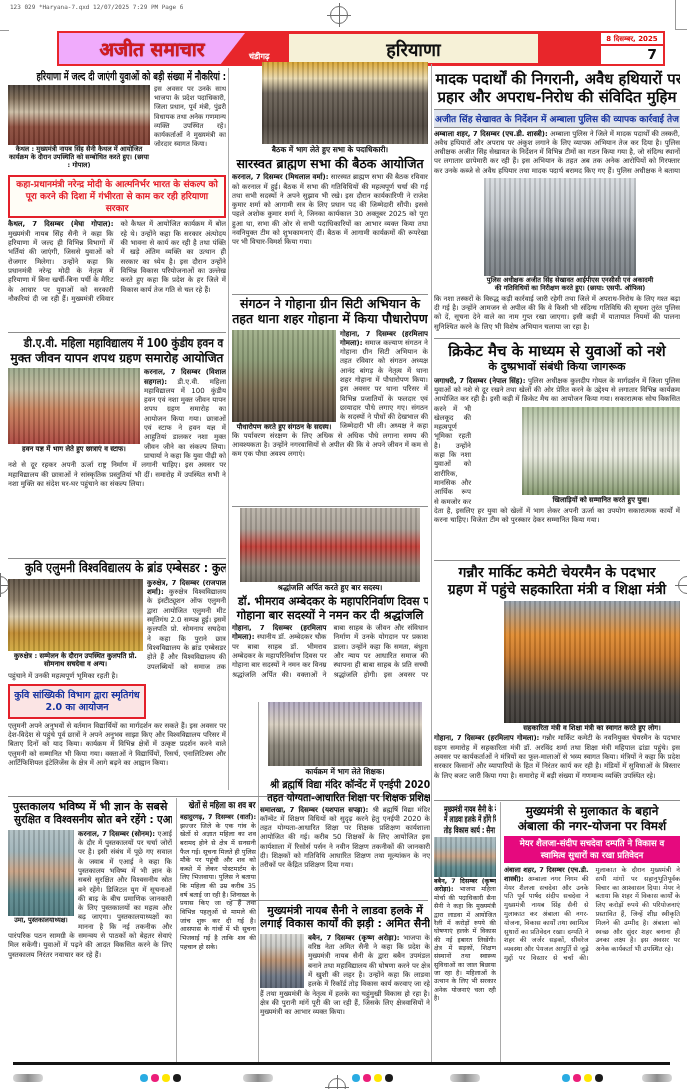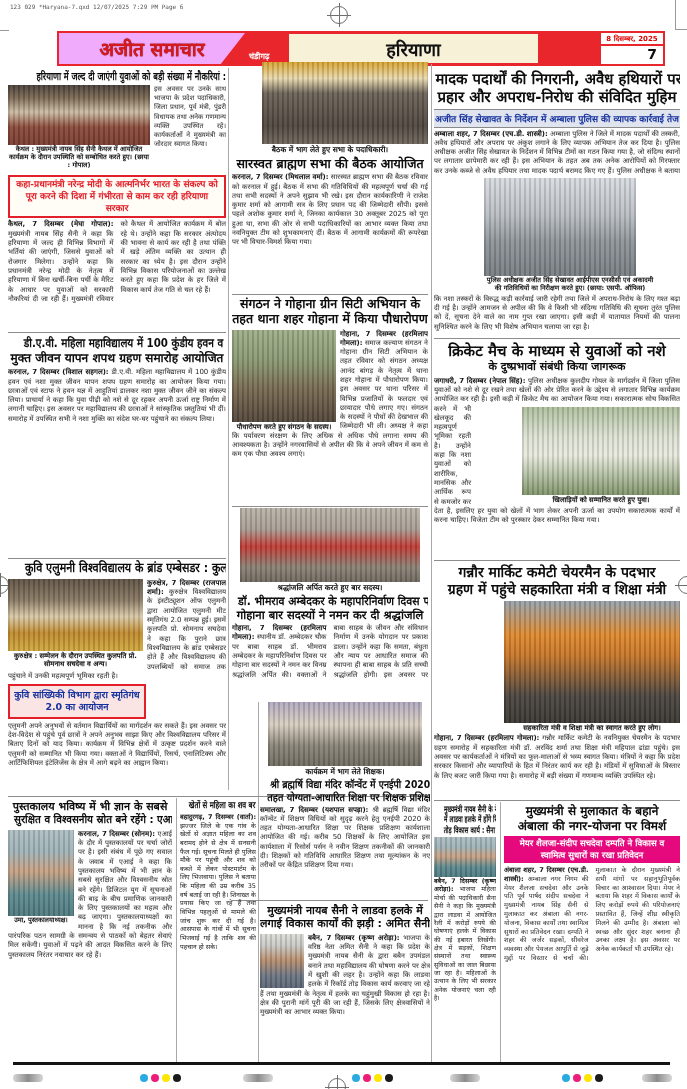--- a/index.html
+++ b/index.html
@@ -131,20 +131,24 @@
         <div class="cap" style="font-size:6.5px;">पुलिस अधीक्षक अजीत सिंह सेखावत आईपीएस एनसीसी एवं अकादमी की गतिविधियों का निरीक्षण करते हुए। (छाया: एसपी. ऑफिस)</div>
       </div>
       <span>पुलिस अधीक्षक ने बताया कि नशा तस्करों के विरुद्ध कड़ी कार्रवाई जारी रहेगी तथा जिले में अपराध-निरोध के लिए गश्त बढ़ा दी गई है। उन्होंने आमजन से अपील की कि वे किसी भी संदिग्ध गतिविधि की सूचना तुरंत पुलिस को दें, सूचना देने वाले का नाम गुप्त रखा जाएगा। इसी कड़ी में यातायात नियमों की पालना सुनिश्चित करने के लिए भी विशेष अभियान चलाया जा रहा है।</span>
     </div>
   </div>
 
   <div class="art" style="left:8px;top:336px;width:218px;height:220px;">
     <div class="hl fitline" style="font-size: 12px; transform: scaleX(0.854902); transform-origin: center center;">डी.ए.वी. महिला महाविद्यालय में 100 कुंडीय हवन व नशा</div>
     <div class="hl fitline" style="font-size:12px;">मुक्त जीवन यापन शपथ ग्रहण समारोह आयोजित</div>
     <div class="body" style="height:180px;margin-top:3px;">
+      <div class="floatL" style="width:132px;">
+        <div class="ph ph-havan" style="width:132px;height:76px;"></div>
+        <div class="cap" style="font-size:6.8px;">हवन यज्ञ में भाग लेते हुए छात्राएं व स्टाफ।</div>
+      </div>
       <span class="dl">करनाल, 7 दिसम्बर (विशाल सहगल):</span>
       <span>डी.ए.वी. महिला महाविद्यालय में 100 कुंडीय हवन एवं नशा मुक्त जीवन यापन शपथ ग्रहण समारोह का आयोजन किया गया। छात्राओं एवं स्टाफ ने हवन यज्ञ में आहुतियां डालकर नशा मुक्त जीवन जीने का संकल्प लिया। प्राचार्या ने कहा कि युवा पीढ़ी को नशे से दूर रहकर अपनी ऊर्जा राष्ट्र निर्माण में लगानी चाहिए। इस अवसर पर महाविद्यालय की छात्राओं ने सांस्कृतिक प्रस्तुतियां भी दीं। समारोह में उपस्थित सभी ने नशा मुक्ति का संदेश घर-घर पहुंचाने का संकल्प लिया।</span>
     </div>
   </div>
 
   <div class="art" style="left:232px;top:296px;width:196px;height:208px;">
     <div class="hl fitline" style="font-size:12.5px;">संगठन ने गोहाना ग्रीन सिटी अभियान के</div>
     <div class="hl fitline" style="font-size:12.5px;">तहत थाना शहर गोहाना में किया पौधारोपण</div>
     <div class="body" style="height:168px;margin-top:3px;">
       <div class="floatL" style="width:104px;">

